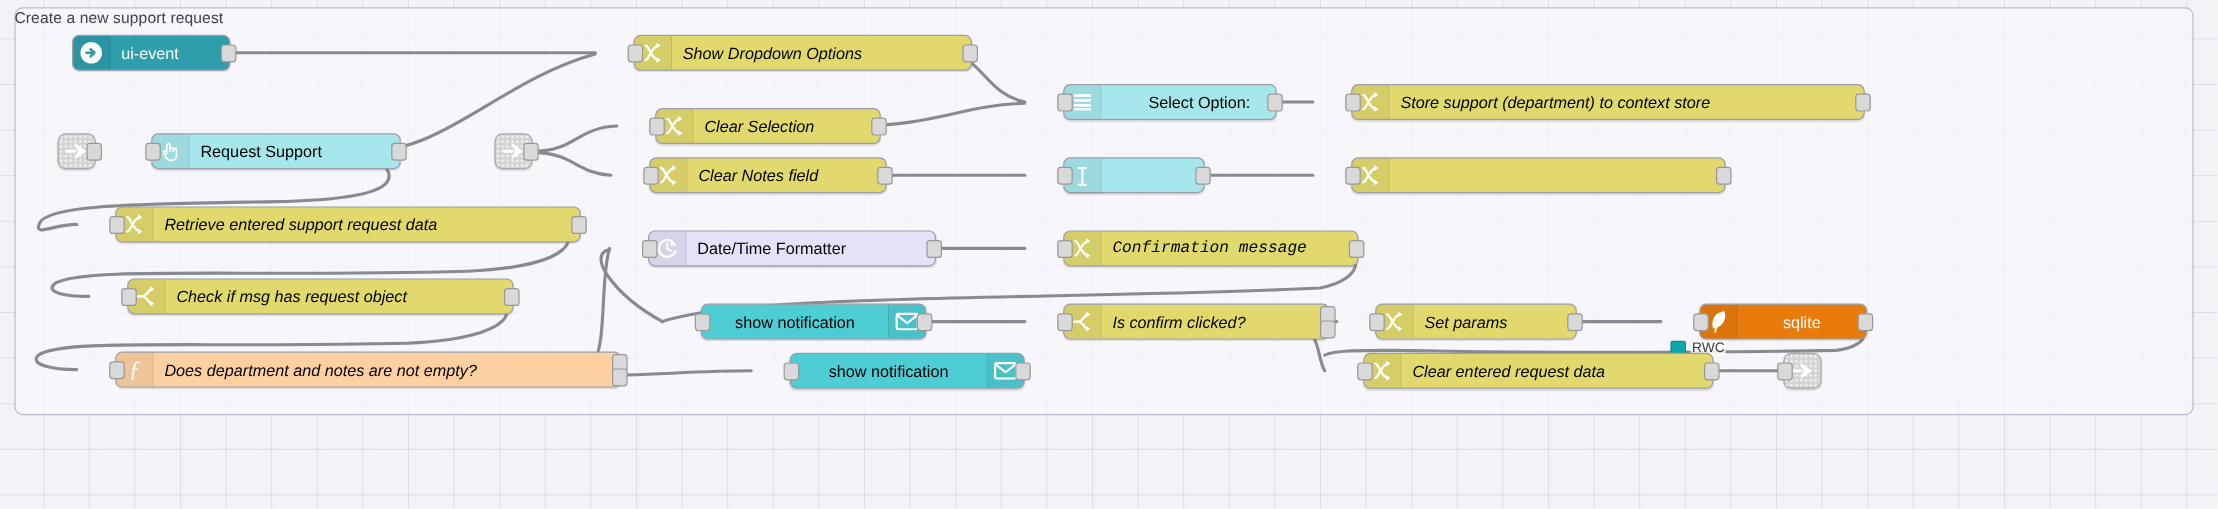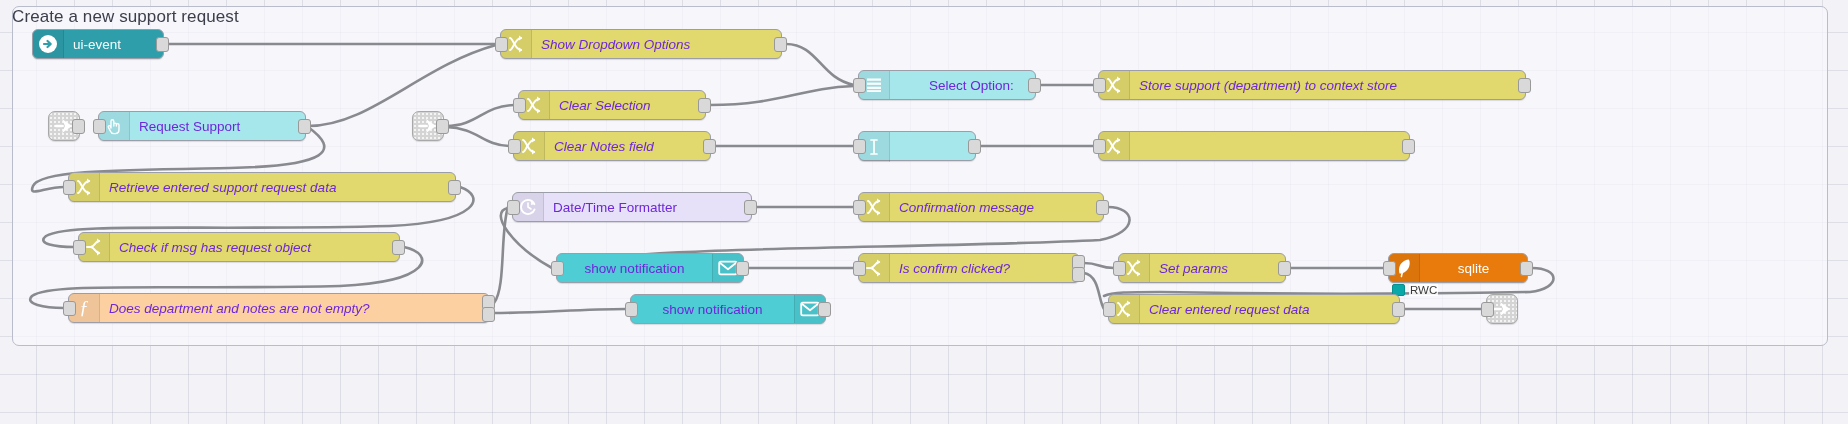--- a/index.html
+++ b/index.html
@@ -25,60 +25,61 @@
     left: 12px; top: 6px;
     width: 1816px; height: 340px;
     border: 1.6px solid #b8bccb;
     border-radius: 7px;
     background: rgba(246,246,252,0.72);
     box-sizing: border-box;
   }
   #group-label {
     position: absolute;
     left: 12px; top: 7px;
-    font-size: 17px;
+    font-size: 13px;
     color: #3c3f4a;
     white-space: nowrap;
     letter-spacing: 0.1px;
   }
   
   #wires { position: absolute; left:0; top:0; width:1848px; height:424px; }
   #wires path { fill: none; stroke: #888a90; stroke-width: 2.6px; stroke-linecap: round; }
 
   
   .node {
     position: absolute;
     height: 30px;
     border-radius: 6px;
     box-sizing: border-box;
     border: 1px solid #9b9ea8;
     display: flex;
     align-items: stretch;
     overflow: visible;
     box-shadow: 0 1px 1px rgba(0,0,0,0.12);
+    margin-left: 28px;
   }
   .node .ico {
     width: 30px;
     flex: 0 0 30px;
     display: flex; align-items: center; justify-content: center;
     border-right: 1px solid rgba(0,0,0,0.10);
     border-radius: 5px 0 0 5px;
     background: rgba(0,0,0,0.055);
   }
   .node .ico.right {
     border-right: none;
     border-left: 1px solid rgba(0,0,0,0.10);
     border-radius: 0 5px 5px 0;
   }
   .node .lbl {
     flex: 1 1 auto;
     display: flex; align-items: center;
     padding: 0 9px;
     font-size: 13.5px;
-    color: #6d28d9;
+    color: #000000;
     white-space: nowrap;
     overflow: hidden;
   }
   .node .lbl.italic { font-style: italic; }
   .node .lbl.center { justify-content: center; }
 
   
   .c-change { background: #e2d96e; }
   .c-switch { background: #e2d96e; }
   .c-func   { background: #fdd0a2; }
@@ -371,21 +372,21 @@
           <path d="M16.4 7.2 A7 7 0 1 0 16.6 12.4" stroke="#fff" stroke-width="1.8" fill="none" stroke-linecap="round"></path>
           <path d="M13.2 3.6 L16.9 7.1 L13.1 8" fill="#fff"></path>
           <path d="M10 6 V10 l3 2" stroke="#fff" stroke-width="1.6" fill="none" stroke-linecap="round"></path>
         </svg>
     </div>
     <div class="lbl">Date/Time Formatter</div>
     <div class="port in"></div>
     <div class="port out"></div>
   </div>
 
-  <div class="node c-change" style="left:858px; top:192px; width:246px;">
+  <div class="node c-change" style="left:858px; top:192px; width:246px;font-family:Liberation Mono, monospace;">
     <div class="ico">
       <svg class="g" width="20" height="20" viewBox="0 0 20 20">
           <path d="M4 4 C7 4 9 16 15 16" stroke="#fff" stroke-width="1.9" fill="none" stroke-linecap="round"></path>
           <path d="M4 16 C7 16 9 4 15 4" stroke="#fff" stroke-width="1.9" fill="none" stroke-linecap="round"></path>
           <path d="M13 1.6 L16.4 4 L13 6.4" fill="#fff"></path>
           <path d="M13 13.6 L16.4 16 L13 18.4" fill="#fff"></path>
         </svg>
     </div>
     <div class="lbl italic">Confirmation message</div>
     <div class="port in"></div>

